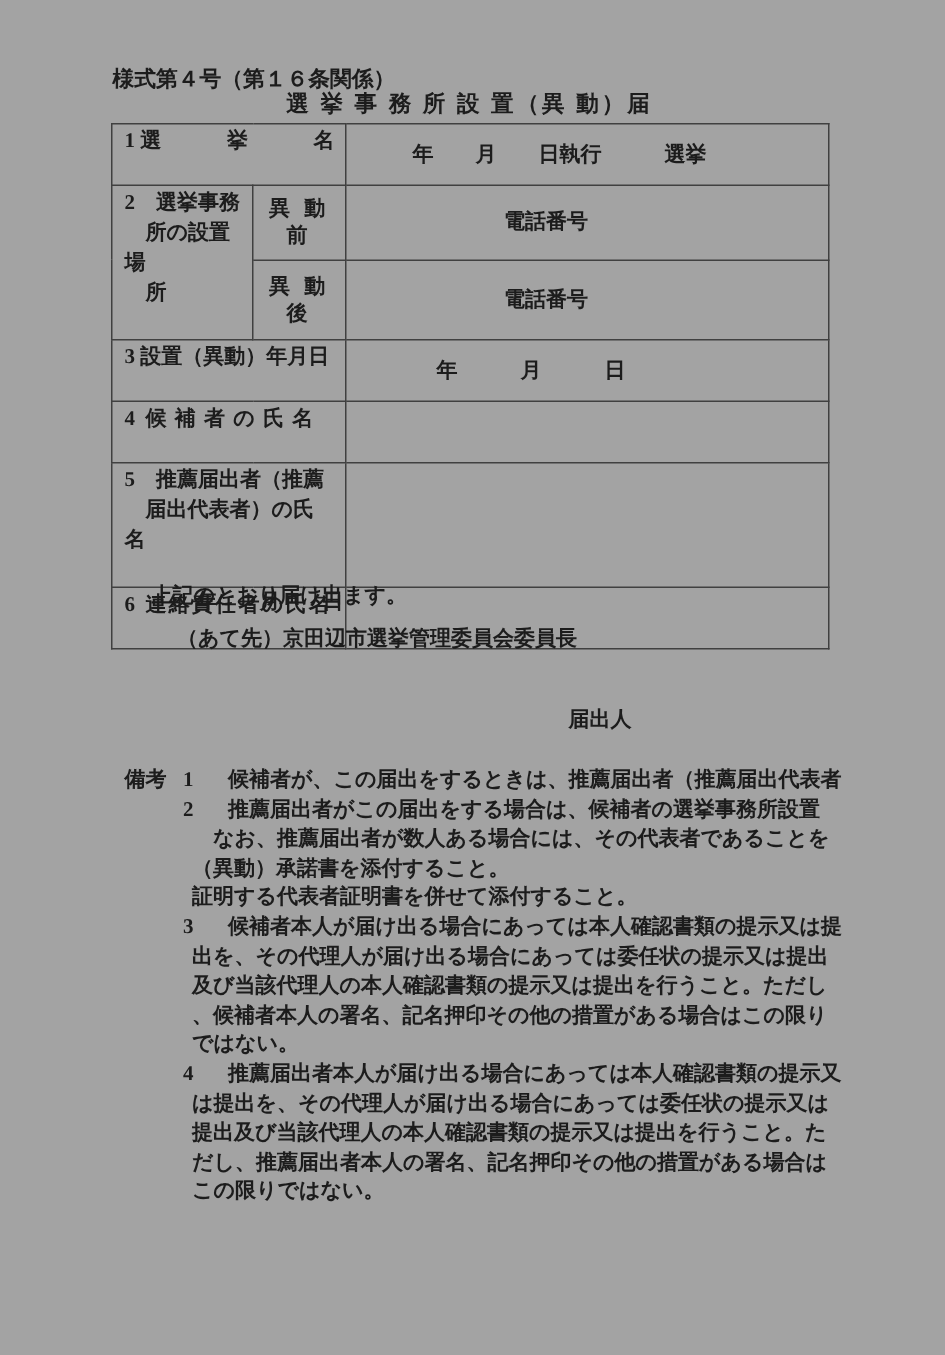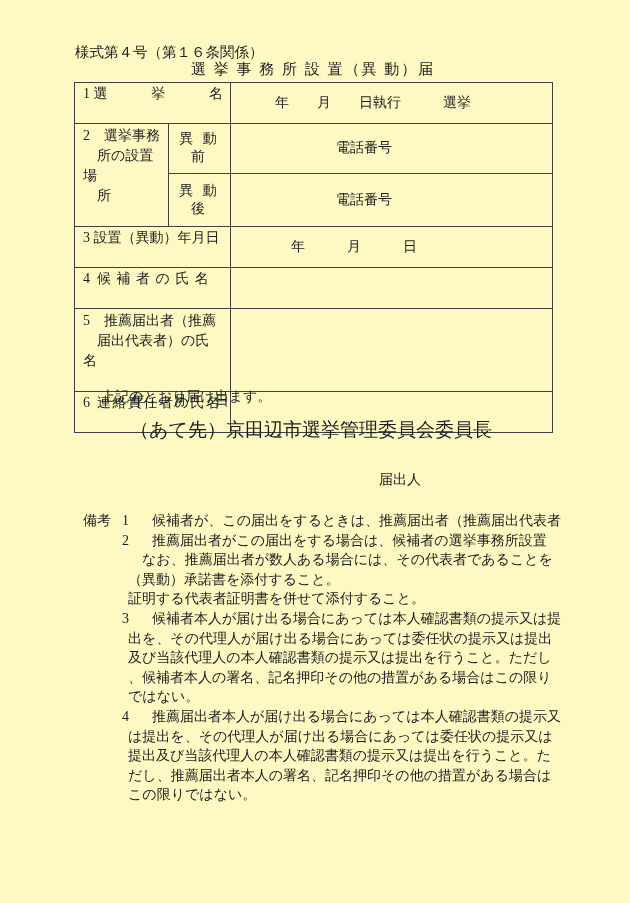--- a/index.html
+++ b/index.html
@@ -5,22 +5,23 @@
   * { margin: 0; padding: 0; box-sizing: border-box; }
   html, body { background: #ffffff; }
   body {
     font-family: "Liberation Serif", "DejaVu Serif", serif;
     color: #1c1c1c;
   }
   .page {
     position: relative;
     width: 630px;
     height: 903px;
-    background: #fef9c3;
+    background: #a3a3a3;
     overflow: hidden;
+    font-weight: bold;
   }
   .form-number {
     position: absolute;
     left: 75px;
     top: 43px;
     font-size: 14.5px;
     white-space: pre;
   }
   .form-title {
     position: absolute;
@@ -57,21 +58,21 @@
   .sub { text-align: center; letter-spacing: 3px; padding: 0; }
   .num { display: inline-block; min-width: 14px; }
   .ls-wide { letter-spacing: 5.5px; }
   .ls-mid { letter-spacing: 1.5px; }
   .pad-v1 { padding-left: 44px; }
   .pad-phone { padding-left: 105px; }
   .pad-v3 { padding-left: 60px; }
 
   .declaration { position: absolute; left: 101px; top: 388px; font-size: 14px; }
   .date-line   { position: absolute; left: 131px; top: 392px; font-size: 14px; white-space: pre; }
-  .addressee   { position: absolute; left: 118px; top: 417px; font-size: 19px; margin-left: 12px; }
+  .addressee   { position: absolute; left: 118px; top: 417px; font-size: 14px; }
   .notifier    { position: absolute; left: 379px; top: 471px; font-size: 14px; }
 
   .remarks {
     position: absolute;
     left: 83px;
     top: 511px;
     display: flex;
     font-size: 14px;
     line-height: 19.6px;
   }

